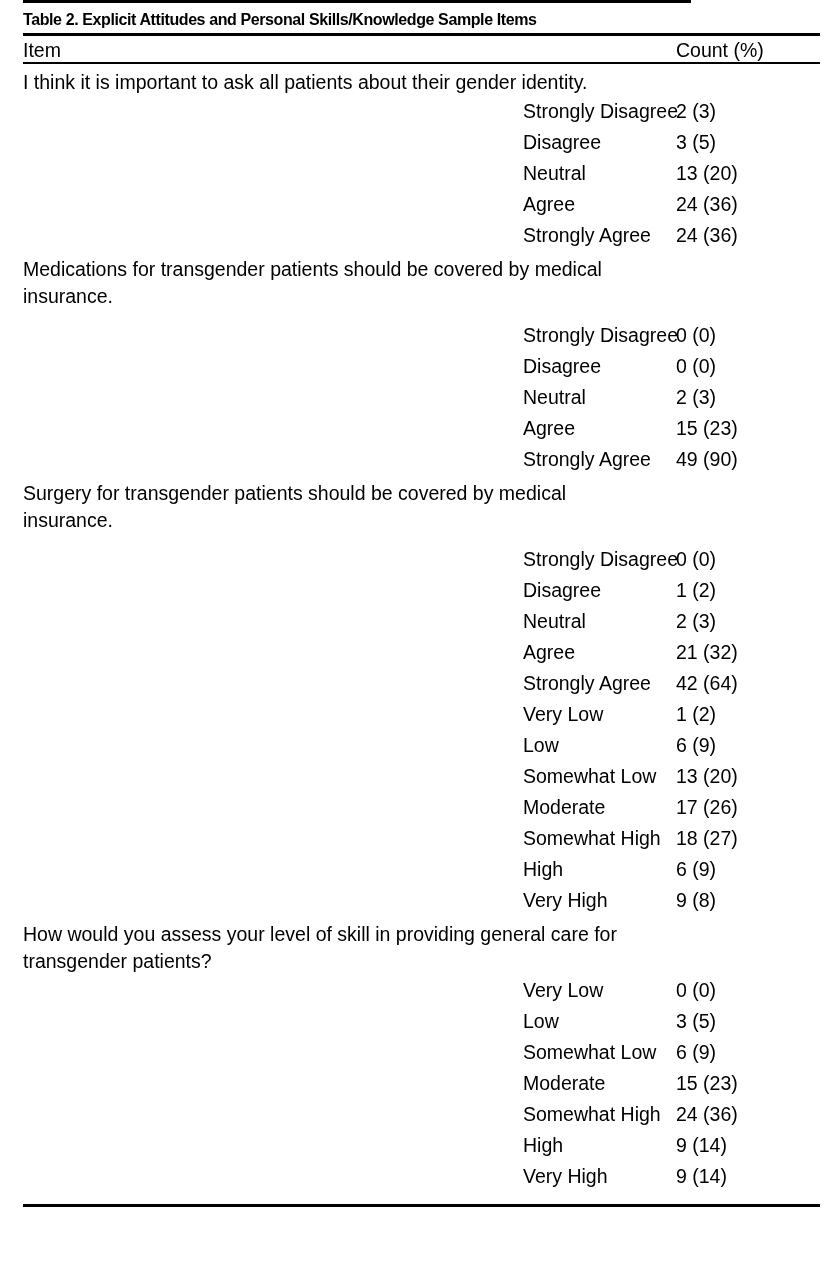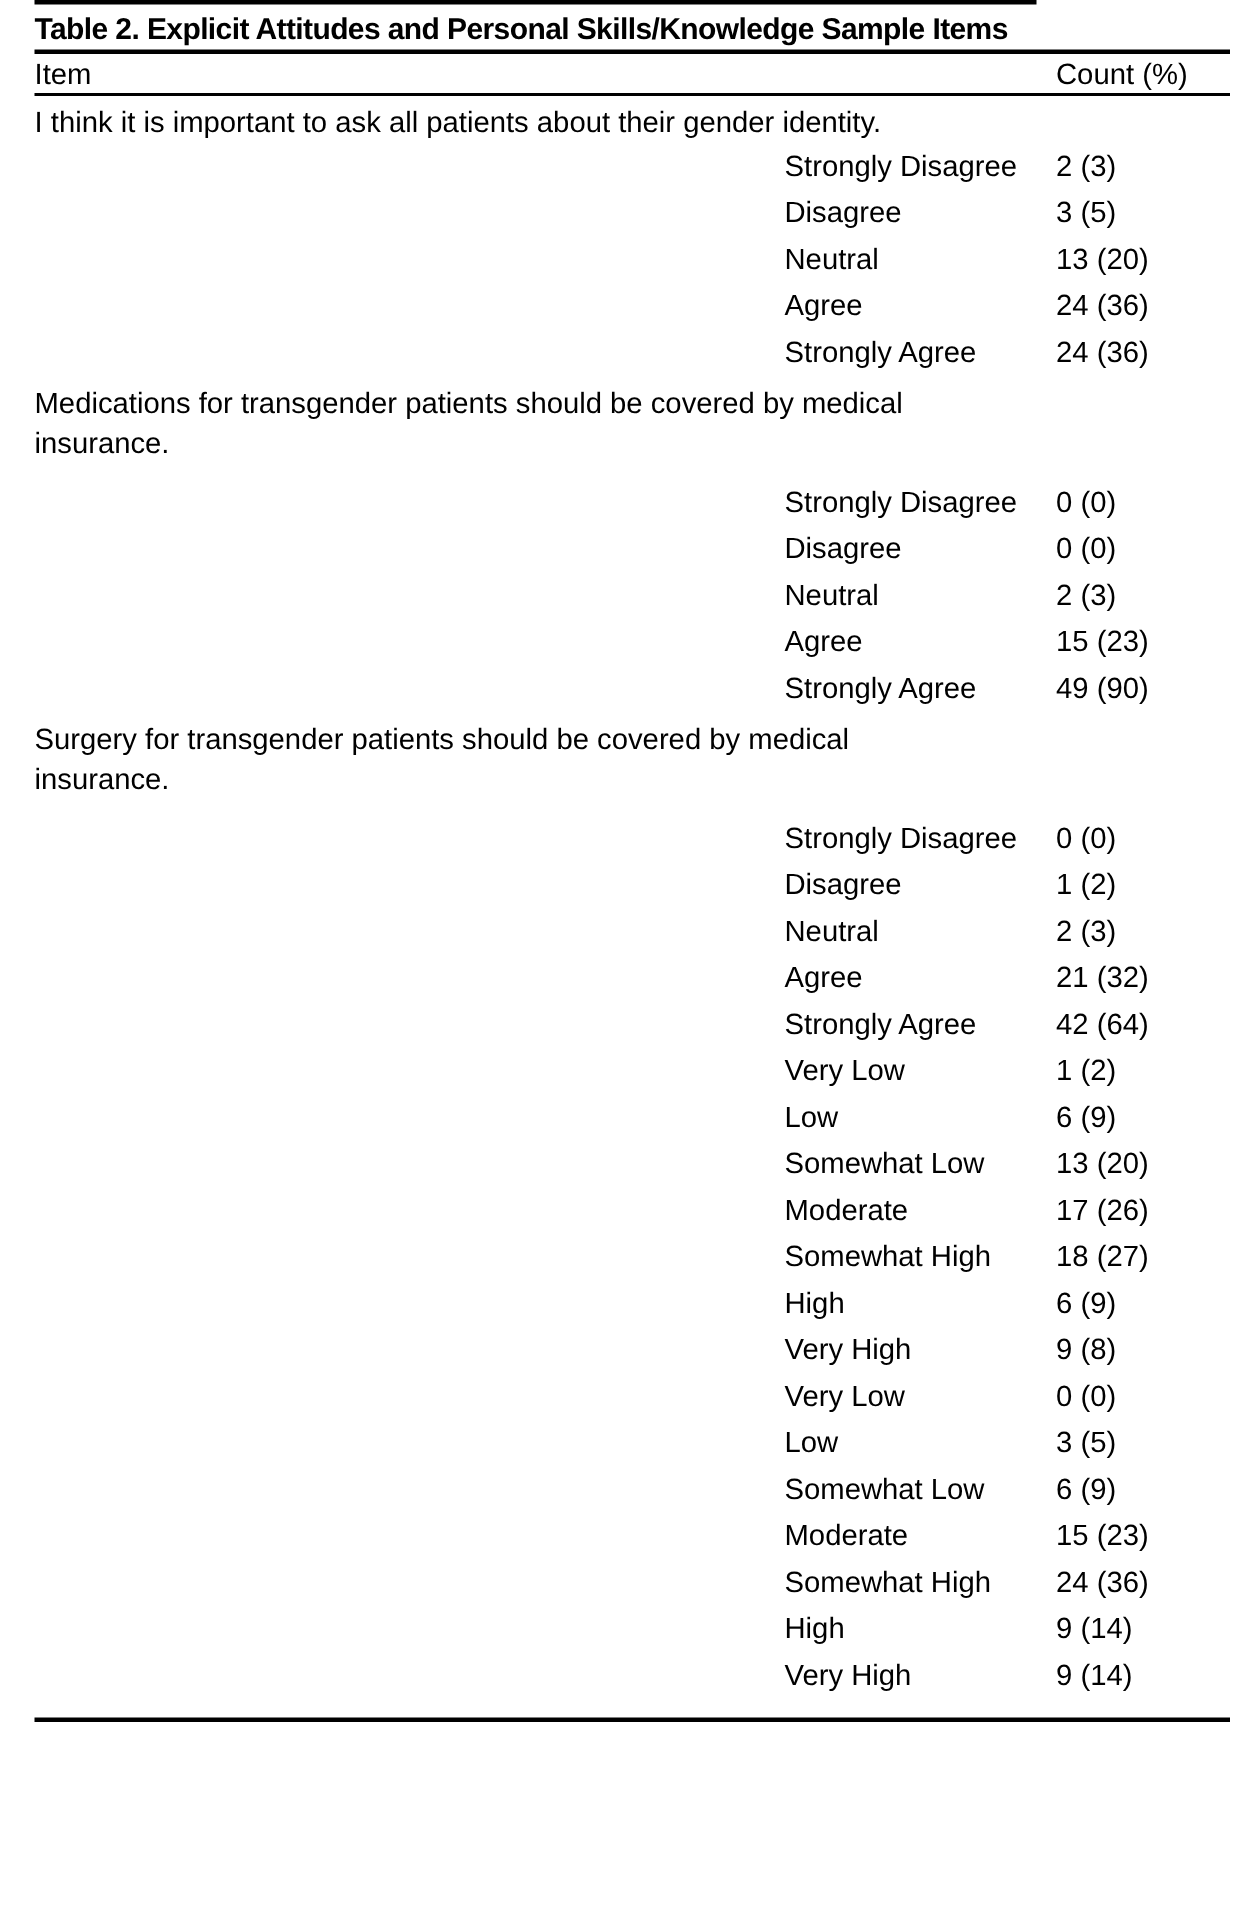--- a/index.html
+++ b/index.html
@@ -24,21 +24,21 @@
   }
   .rule {
     background: #000000;
   }
   .rule-top {
     width: 668px;
     height: 3px;
   }
   .title {
     margin: 5px 0 0 0;
-    font-size: 20px;
+    font-size: 16px;
     font-weight: bold;
     line-height: 24px;
     letter-spacing: -0.4px;
   }
   .rule-title {
     width: 797px;
     height: 3px;
     margin-top: 1px;
   }
   .header-row {
@@ -59,21 +59,21 @@
     height: 31px;
     line-height: 31px;
     padding-left: 500px;
     box-sizing: border-box;
   }
   .responses.after-blank {
     margin-top: 10px;
   }
   .count-pos {
     position: absolute;
-    left: 681px;
+    left: 653px;
     top: 0;
     white-space: nowrap;
   }
   .resp-label {
     white-space: nowrap;
   }
   .rule-bottom {
     width: 797px;
     height: 3px;
     margin-top: 12px;
@@ -216,20 +216,21 @@
   </div>
 
   <div class="response-row">
     <span class="resp-label">Very High</span>
     <span class="count-pos resp-count">9 (8)</span>
   </div>
 </div>
   </div>
 
   <div class="question-block">
+    <div class="question-text">How would you assess your level of skill in providing general care for<br>transgender patients?</div>
     <div class="responses">
   <div class="response-row">
     <span class="resp-label">Very Low</span>
     <span class="count-pos resp-count">0 (0)</span>
   </div>
 
   <div class="response-row">
     <span class="resp-label">Low</span>
     <span class="count-pos resp-count">3 (5)</span>
   </div>

